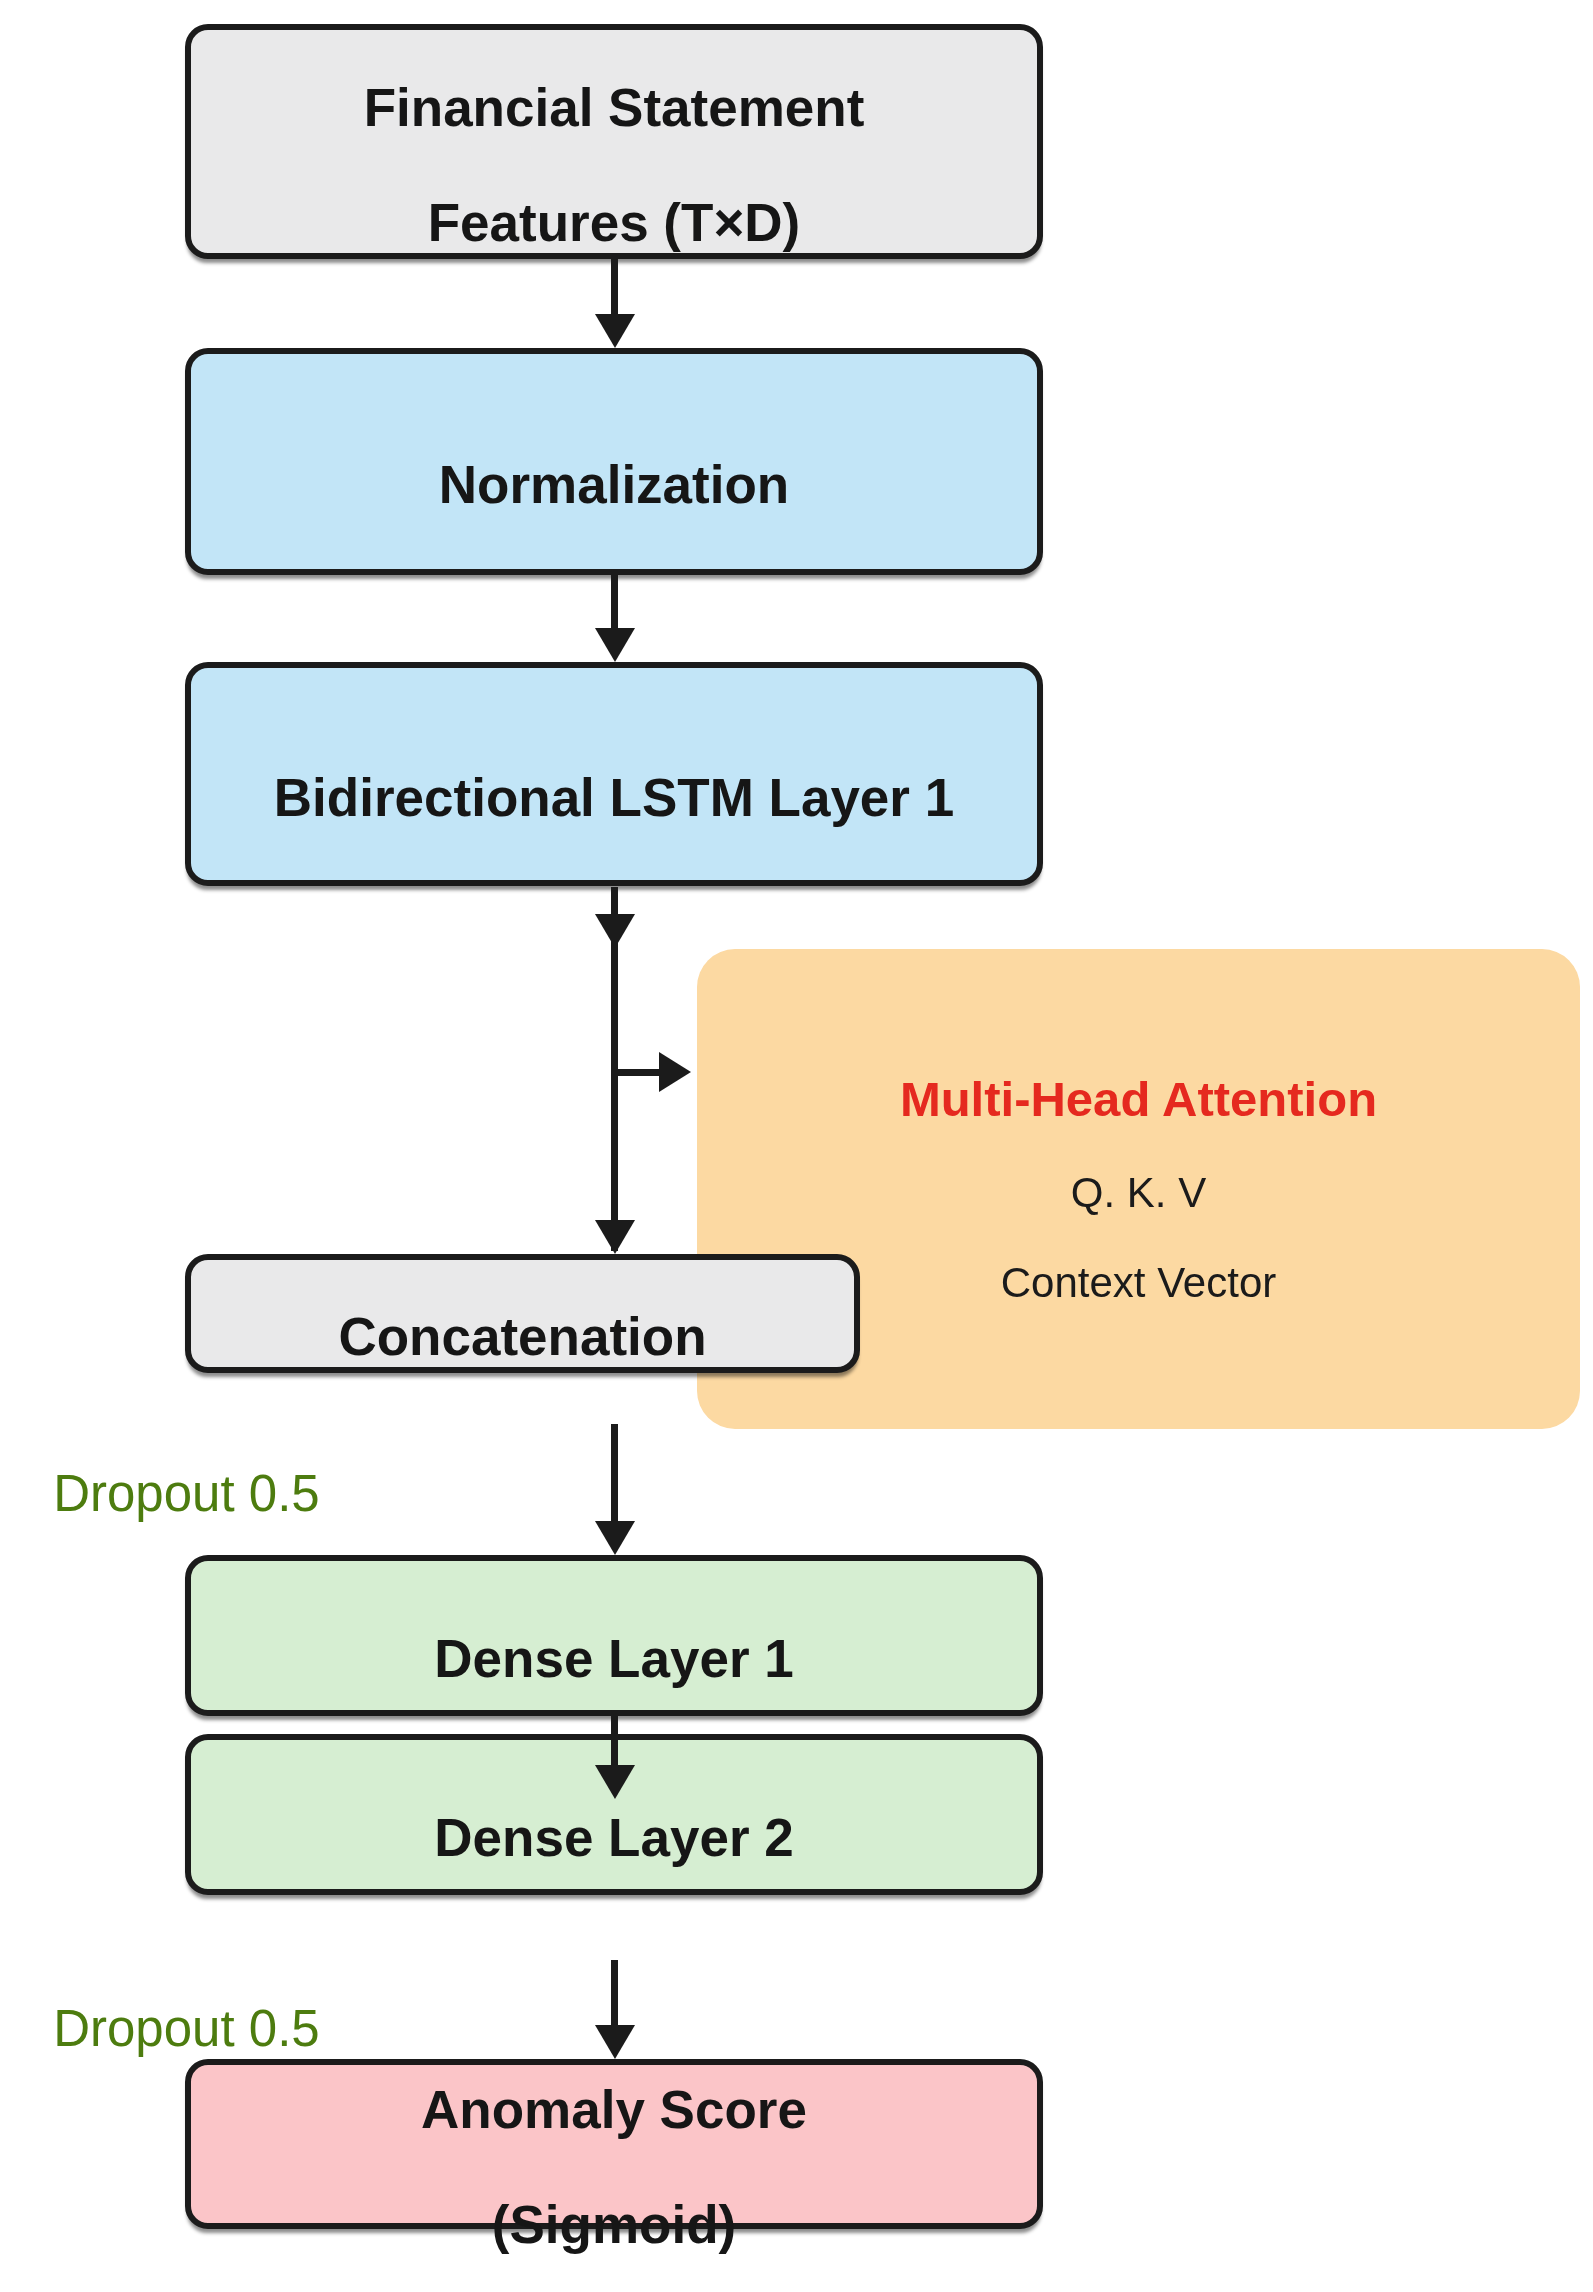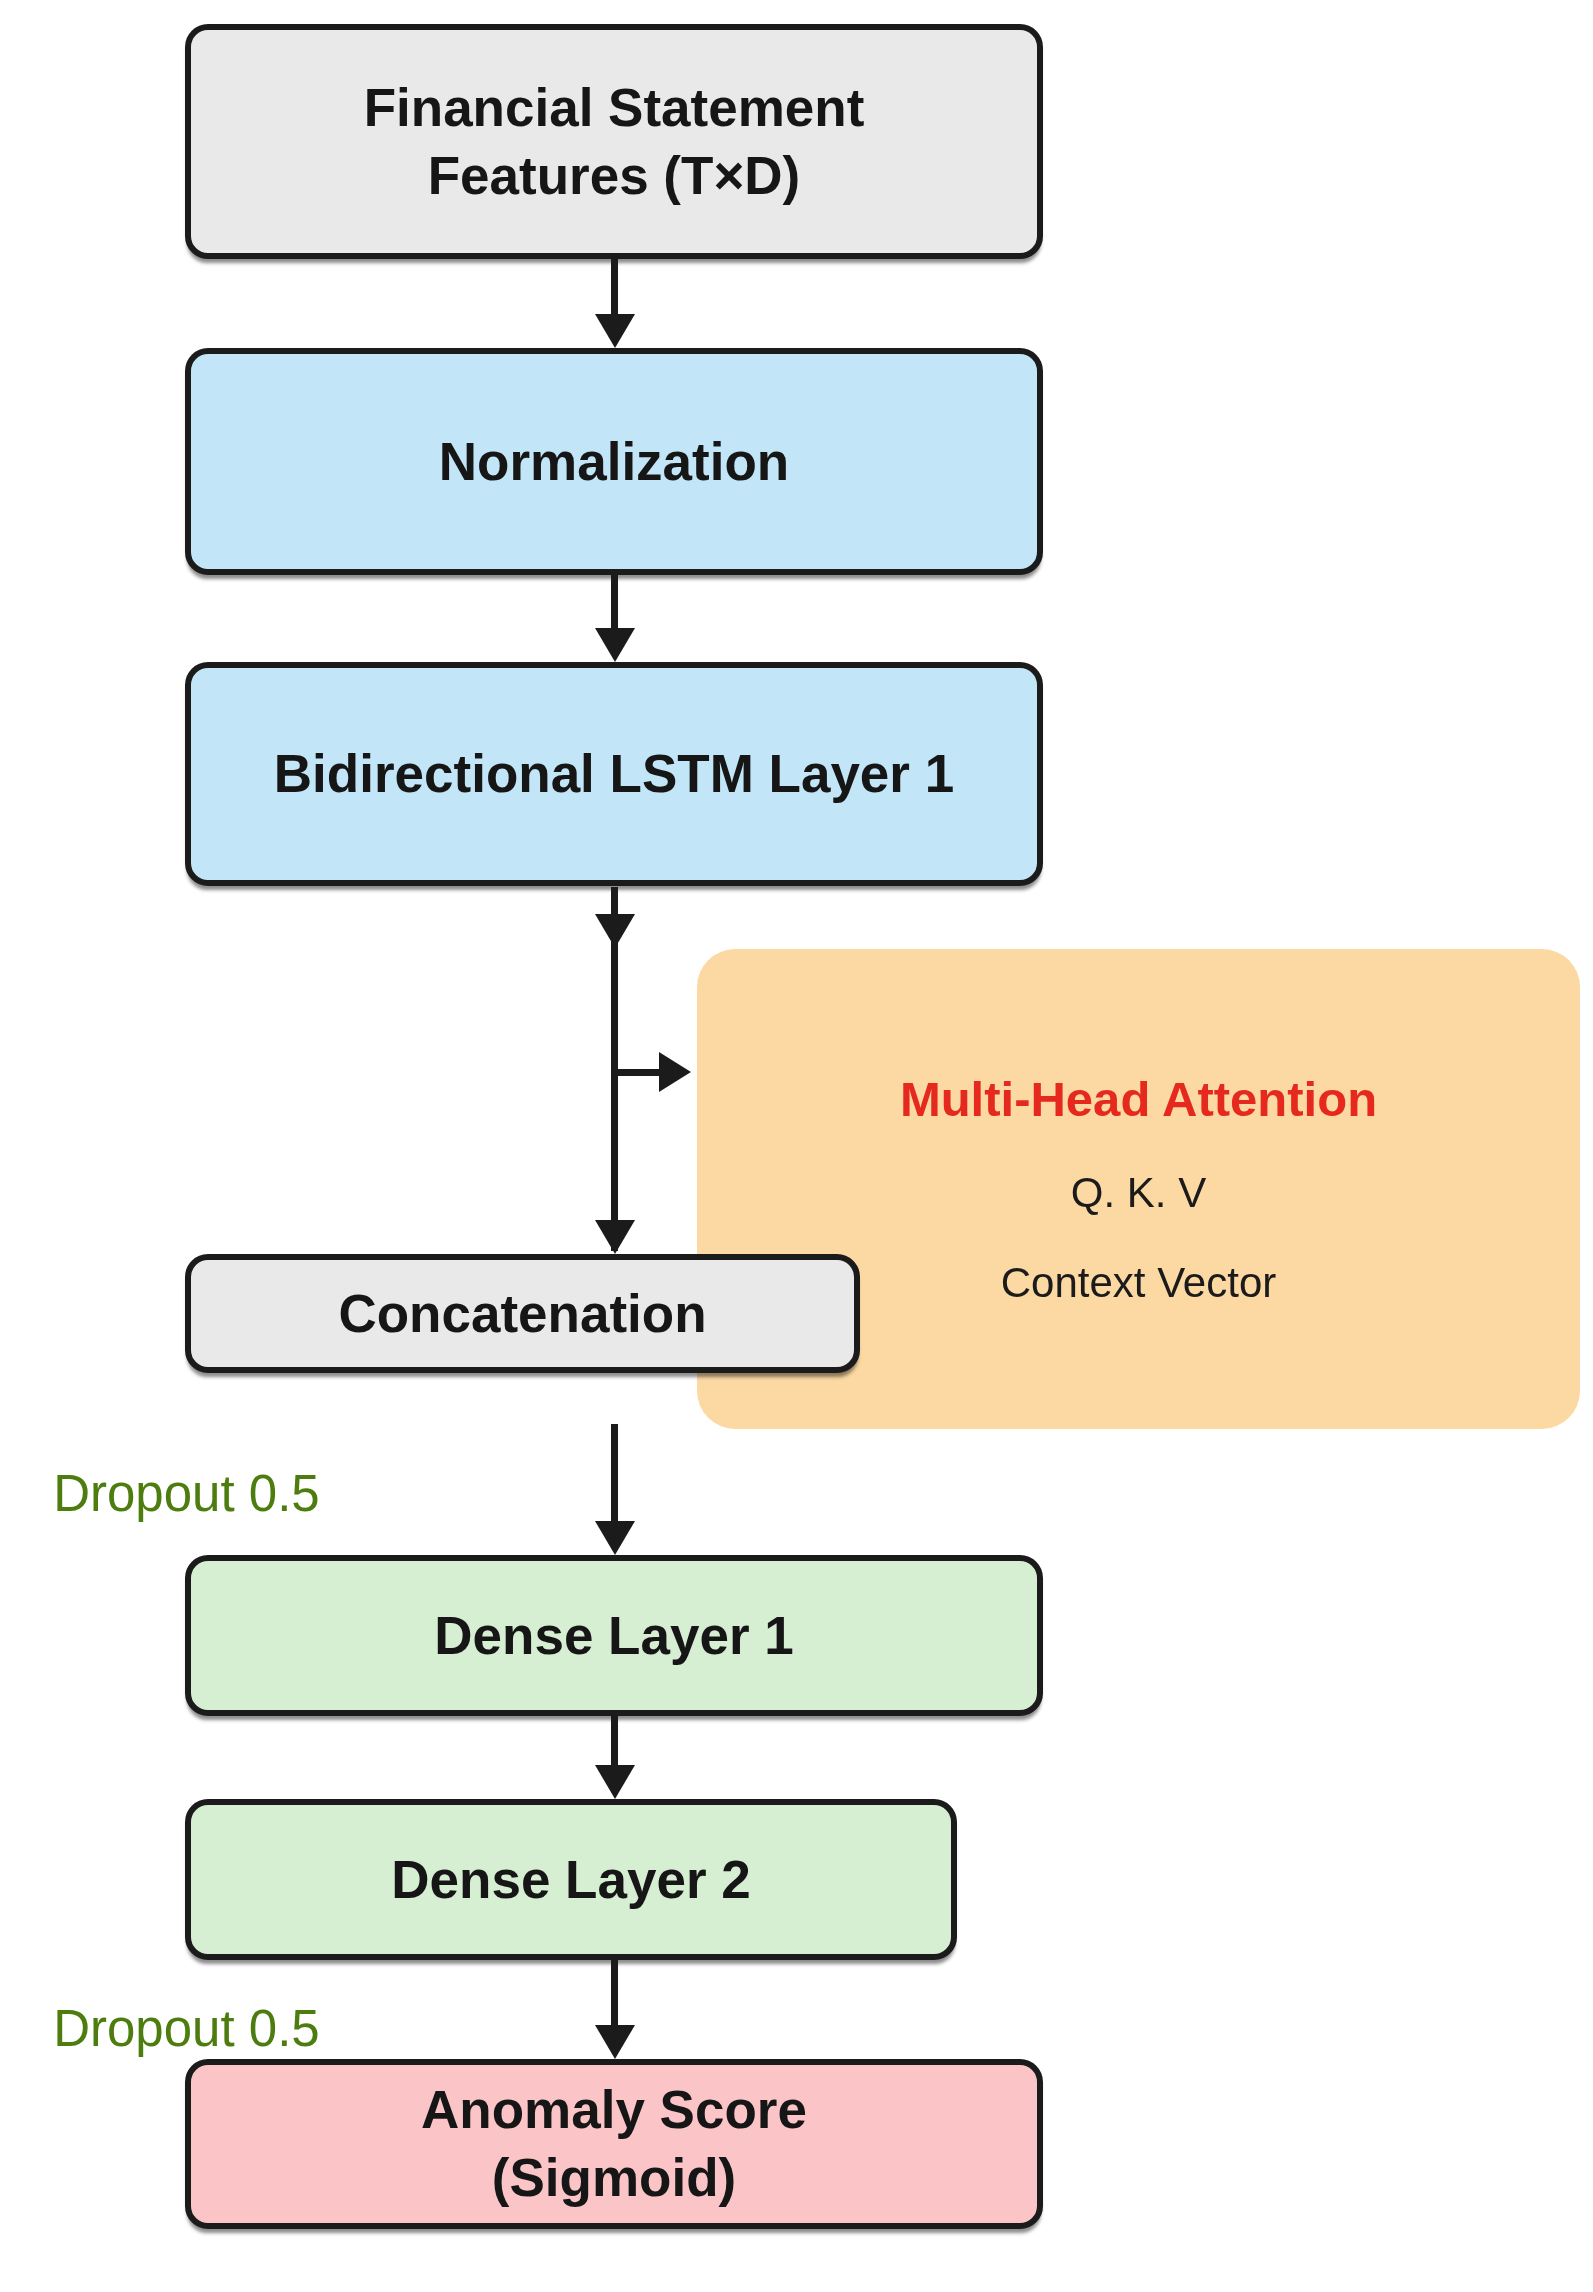--- a/index.html
+++ b/index.html
@@ -7,21 +7,21 @@
     position:relative; width:1594px; height:2292px; background:#ffffff;
     font-family:"Liberation Sans","DejaVu Sans",sans-serif; overflow:hidden;
   }
   .node {
     position:absolute; box-sizing:border-box;
     border:6.6px solid #1b1b1b; border-radius:23px;
     display:flex; flex-direction:column; align-items:center; justify-content:center;
     text-align:center;
     box-shadow:0 6.6px 3.8px -2.8px rgba(0,0,0,0.45);
   }
-  .node .label { font-size:53px; font-weight:700; color:#161616; line-height:1.28; }
+  .node .label { font-size:53px; font-weight:700; color:#161616; line-height:1.28;margin-top:47px; }
   .fill-gray  { background:#E9E9EA; }
   .fill-blue  { background:#C2E5F7; }
   .fill-green { background:#D6EED2; }
   .fill-pink  { background:#FBC5C8; }
   .attn-panel {
     position:absolute; box-sizing:border-box; background:#FCD9A2;
     border:none; border-radius:38px;
     display:flex; flex-direction:column; align-items:center; justify-content:center;
     gap:42px; z-index:1;
   }
@@ -91,21 +91,21 @@
   <div class="stem-v" style="left:611px; top:1424px; height:98px;"></div>
   <div class="head-down" style="left:595px; top:1521px;"></div>
 
   <div class="node fill-green" style="left:185px; top:1555px; width:858px; height:161px;">
     <div class="label">Dense Layer 1</div>
   </div>
 
   <div class="stem-v" style="left:611px; top:1716px; height:51px;"></div>
   <div class="head-down" style="left:595px; top:1765px;"></div>
 
-  <div class="node fill-green" style="left:185px; top:1799px; width:772px; height:161px;">
+  <div class="node fill-green" style="left:185px; top:1734px; width:858px; height:161px;">
     <div class="label">Dense Layer 2</div>
   </div>
 
   <div class="annotation" style="left:13.2px; top:1999px;">Dropout 0.5</div>
 
   <div class="stem-v" style="left:611px; top:1960px; height:67px;"></div>
   <div class="head-down" style="left:595px; top:2025px;"></div>
 
   <div class="node fill-pink" style="left:185px; top:2059px; width:858px; height:170px;">
     <div class="label">Anomaly Score</div>

